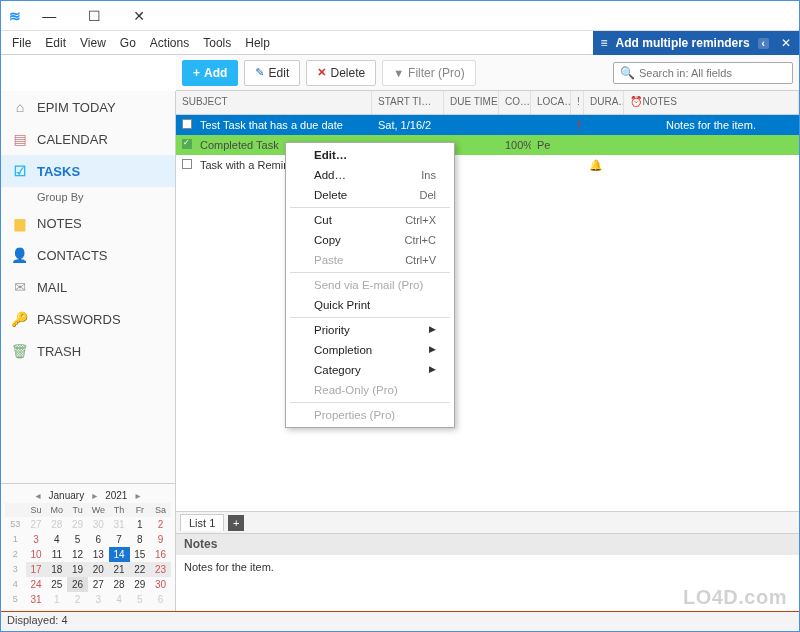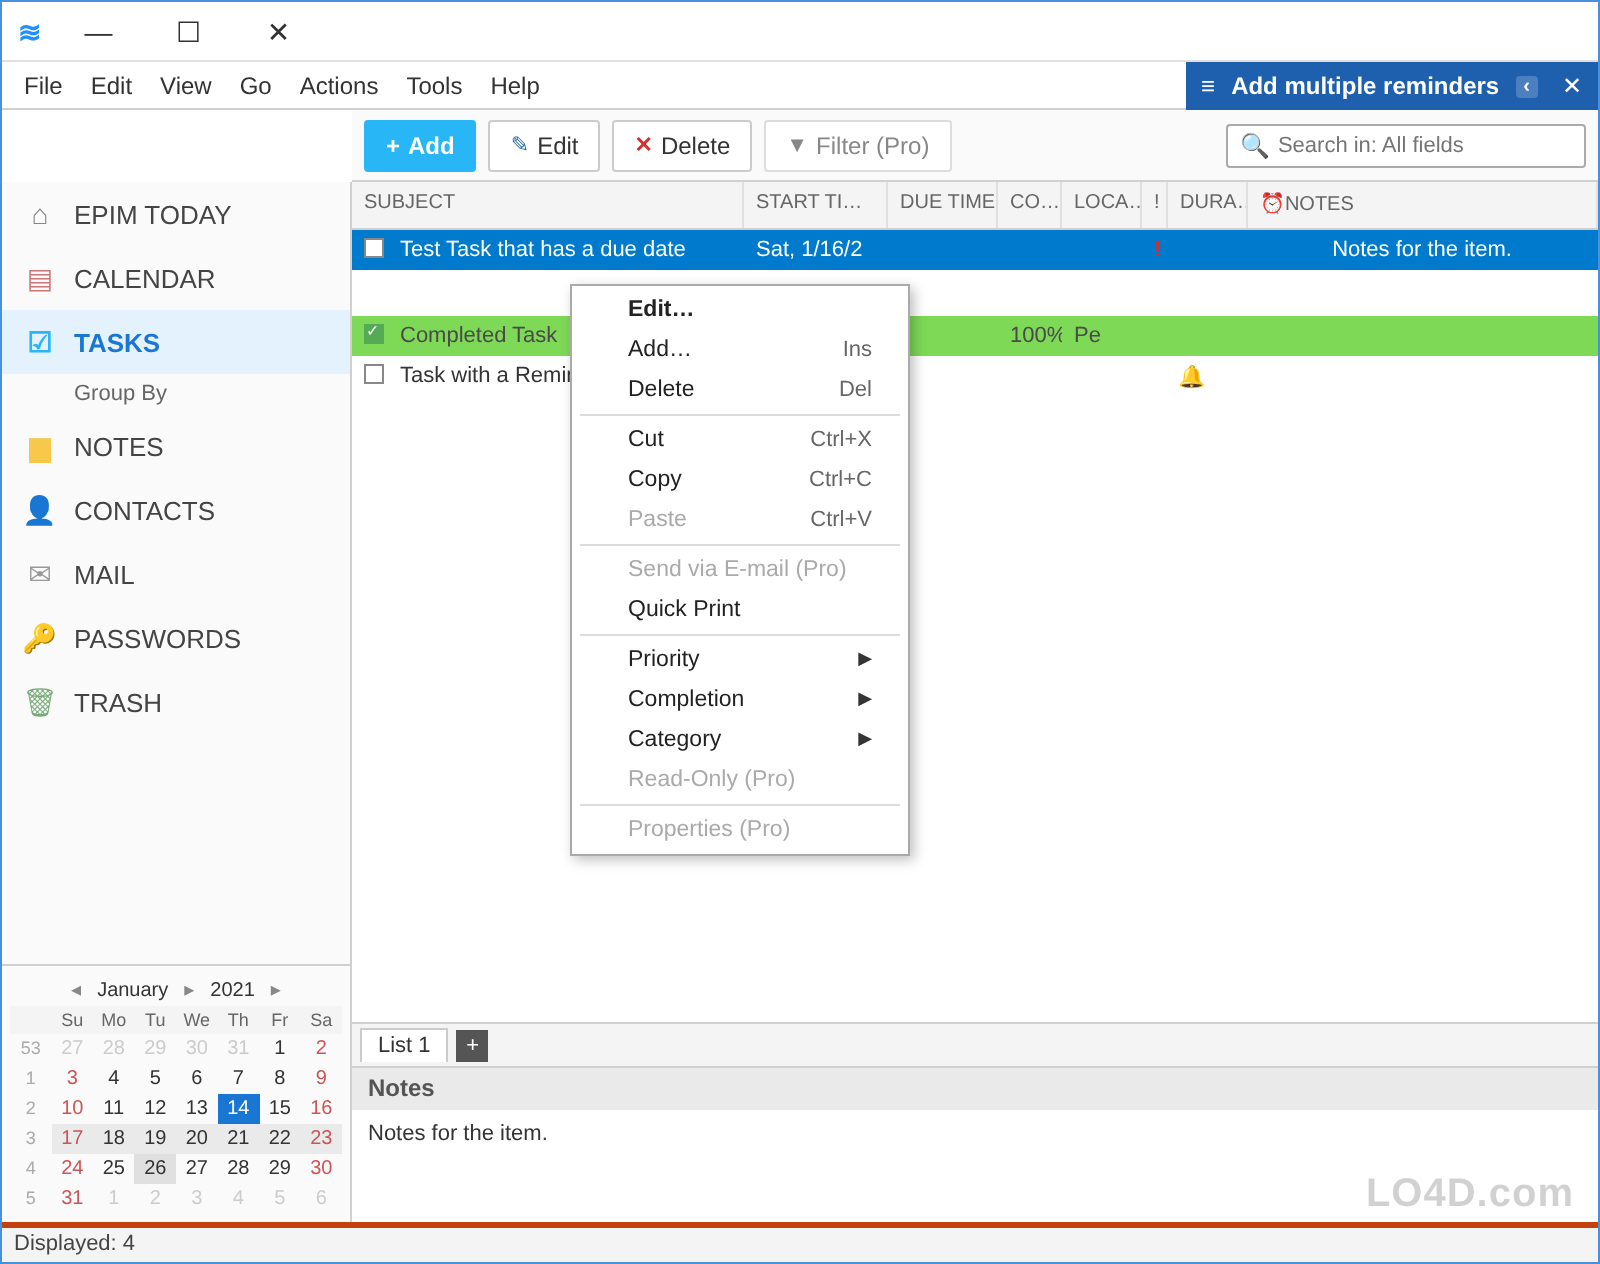--- a/index.html
+++ b/index.html
@@ -62,35 +62,35 @@
 .col.co { width: 32px; }
 .col.loc { width: 40px; }
 .col.ex { width: 12px; }
 .col.dur { width: 40px; }
 .col.notes { flex: 1; }
 .list-body { flex: 1; background: #fff; position: relative; }
 .row { display: flex; height: 20px; align-items: center; font-size: 11px; }
 .row .cell { padding: 0 6px; overflow: hidden; white-space: nowrap; }
 .row .cb { width: 18px; text-align: center; }
 .row.sel-blue { background: #007acc; color: #fff; }
-.row.green { background: #7ed957; color: #4a4a4a; margin-top: 23px; }
+.row.green { background: #7ed957; color: #4a4a4a; }
 .row .cell.subj { width: 178px; }
 .row .cell.st { width: 72px; text-align: left; }
 .row .cell.dt { width: 55px; }
 .row .cell.co { width: 32px; text-align: center; }
 .row .cell.loc { width: 40px; }
 .row .cell.ex { width: 12px; color: #d32f2f; font-weight: bold; }
 .row .cell.dur { width: 40px; }
 .row .cell.notes { flex: 1; text-align: center; }
 .tabbar { height: 22px; border-top: 1px solid #d0d0d0; display: flex; align-items: center; background: #f4f4f4; padding-left: 4px; gap: 2px; }
 .tab { padding: 2px 8px; font-size: 11px; background: #fff; border: 1px solid #ccc; border-bottom: none; }
 .tabplus { width: 16px; height: 16px; background: #555; color: #fff; display: flex; align-items: center; justify-content: center; font-size: 11px; margin-left: 2px; }
 .notes-head { height: 22px; background: #eaeaea; border-top: 1px solid #d0d0d0; padding: 3px 8px; font-size: 12px; font-weight: bold; color: #555; }
 .notes-body { height: 56px; padding: 6px 8px; font-size: 11px; background: #fff; }
-.statusbar { height: 20px; border-top: 3px solid #c2410c; padding: 2px 6px; font-size: 11px; color: #444; background: #f4f4f4; }
+.statusbar { height: 20px; border-top: 1px solid #c2410c; padding: 2px 6px; font-size: 11px; color: #444; background: #f4f4f4; }
 .contextmenu { position: absolute; left: 284px; top: 141px; width: 170px; background: #fff; border: 1px solid #aaa; box-shadow: 2px 2px 6px rgba(0,0,0,0.25); z-index: 1000; padding: 2px 0; }
 .cm-item { display: flex; justify-content: space-between; align-items: flex-start; padding: 4px 18px 4px 28px; font-size: 11.5px; color: #222; cursor: default; }
 .cm-item.bold { font-weight: bold; }
 .cm-item.disabled { color: #aaa; }
 .cm-item .sc { color: #666; font-size: 11px; }
 .cm-item .arrow { color: #333; font-size: 9px; }
 .cm-sep { height: 1px; background: #ddd; margin: 2px 4px; }
 .watermark { position: absolute; right: 12px; bottom: 22px; color: rgba(0,0,0,0.18); font-size: 20px; font-weight: bold; letter-spacing: 0.5px; }
 .bell-icon { color: #f7c84a; font-size: 11px; }
 .cb-box { width: 10px; height: 10px; border: 1px solid #888; display: inline-block; background: #fff; }

